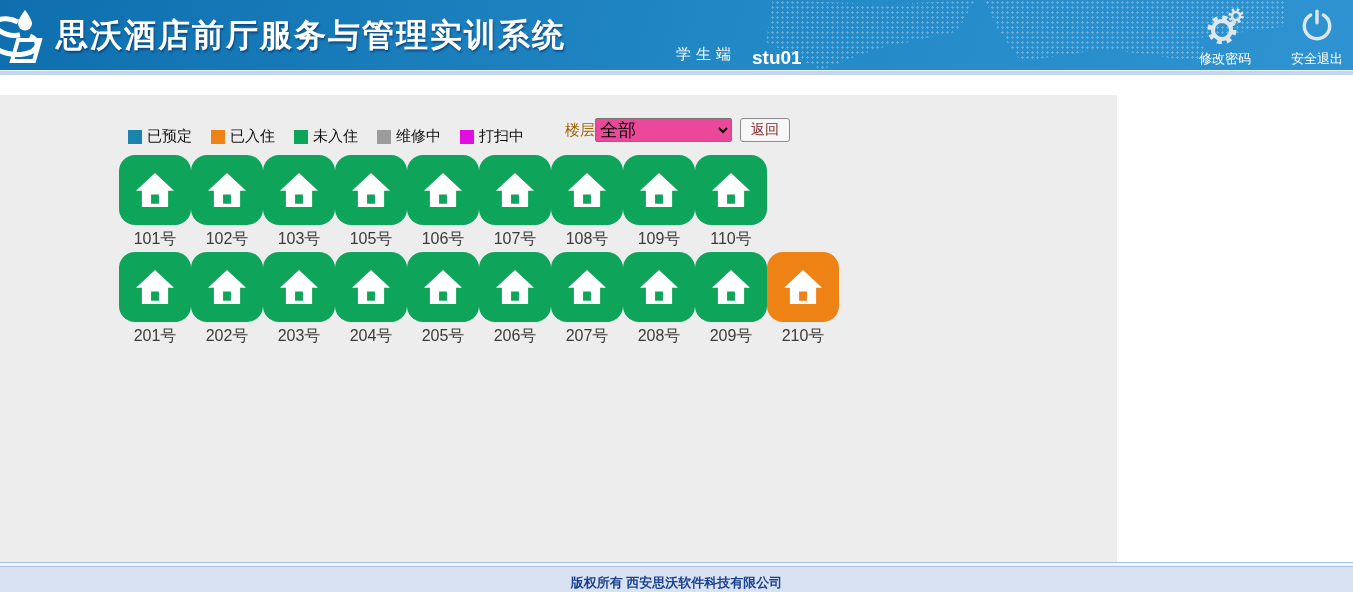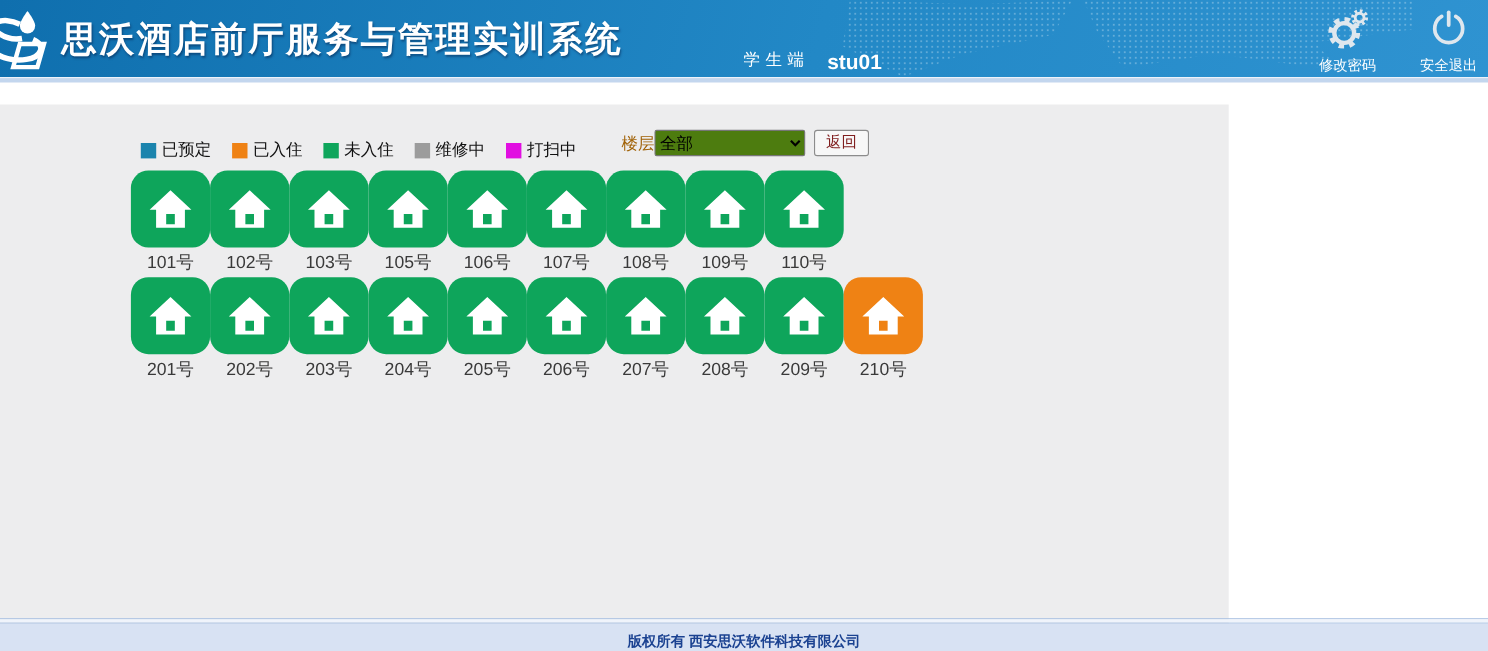--- a/index.html
+++ b/index.html
@@ -31,22 +31,22 @@
 
   
   .content { position:absolute; left:0; top:75px; width:1117px; height:487px; background:#ededee;margin-top:20px; }
 
   .legend { position:absolute; left:128px; top:32px; display:flex; gap:19px; align-items:center; }
   .legend-item { display:flex; align-items:center; gap:5px; font-size:15px; color:#111; white-space:nowrap; }
   .legend-swatch { width:14px; height:14px; display:inline-block; }
 
   .floor-bar { position:absolute; left:565px; top:23px; display:flex; align-items:center; }
   .floor-label { font-size:15px; color:#a16207; }
-  .floor-select { width:137px; height:24px; font-size:15px; border:1px solid #767676;
-    border-radius:2px; background:#4d7c0f; color:#000;
+  .floor-select { width:137px; height:24px; font-size:18px; border:1px solid #767676;
+    border-radius:2px; background:#ec4899; color:#000;
     font-family:"Liberation Sans","DejaVu Sans",sans-serif; }
   .back-button { margin-left:8px; height:24px; padding:0 10px; font-size:14px; color:#7f1d1d;
     background:#f7f7f7; border:1px solid #8c8c8c; border-radius:3px; cursor:pointer;
     font-family:"Liberation Sans","DejaVu Sans",sans-serif; }
 
   .room-grid { position:absolute; left:119px; top:60px; }
   .room-row { display:flex; margin-bottom:2px; }
   .room-cell { width:72px; text-align:center; }
   .room-tile { width:72px; height:70px; border-radius:16px; display:flex;
     align-items:center; justify-content:center; cursor:pointer; }

